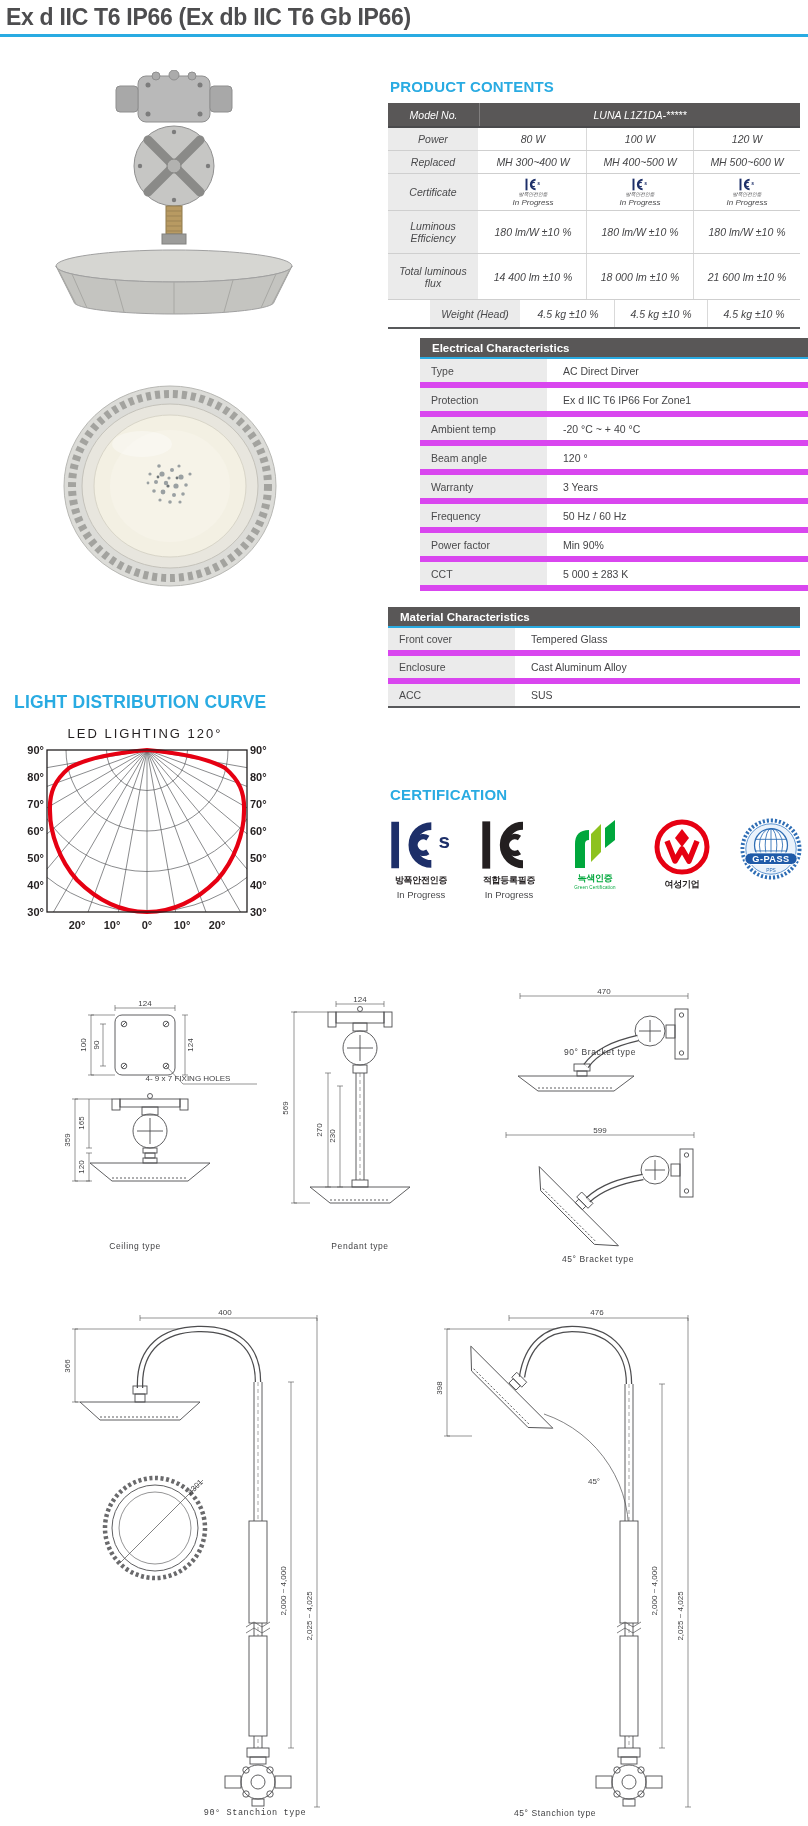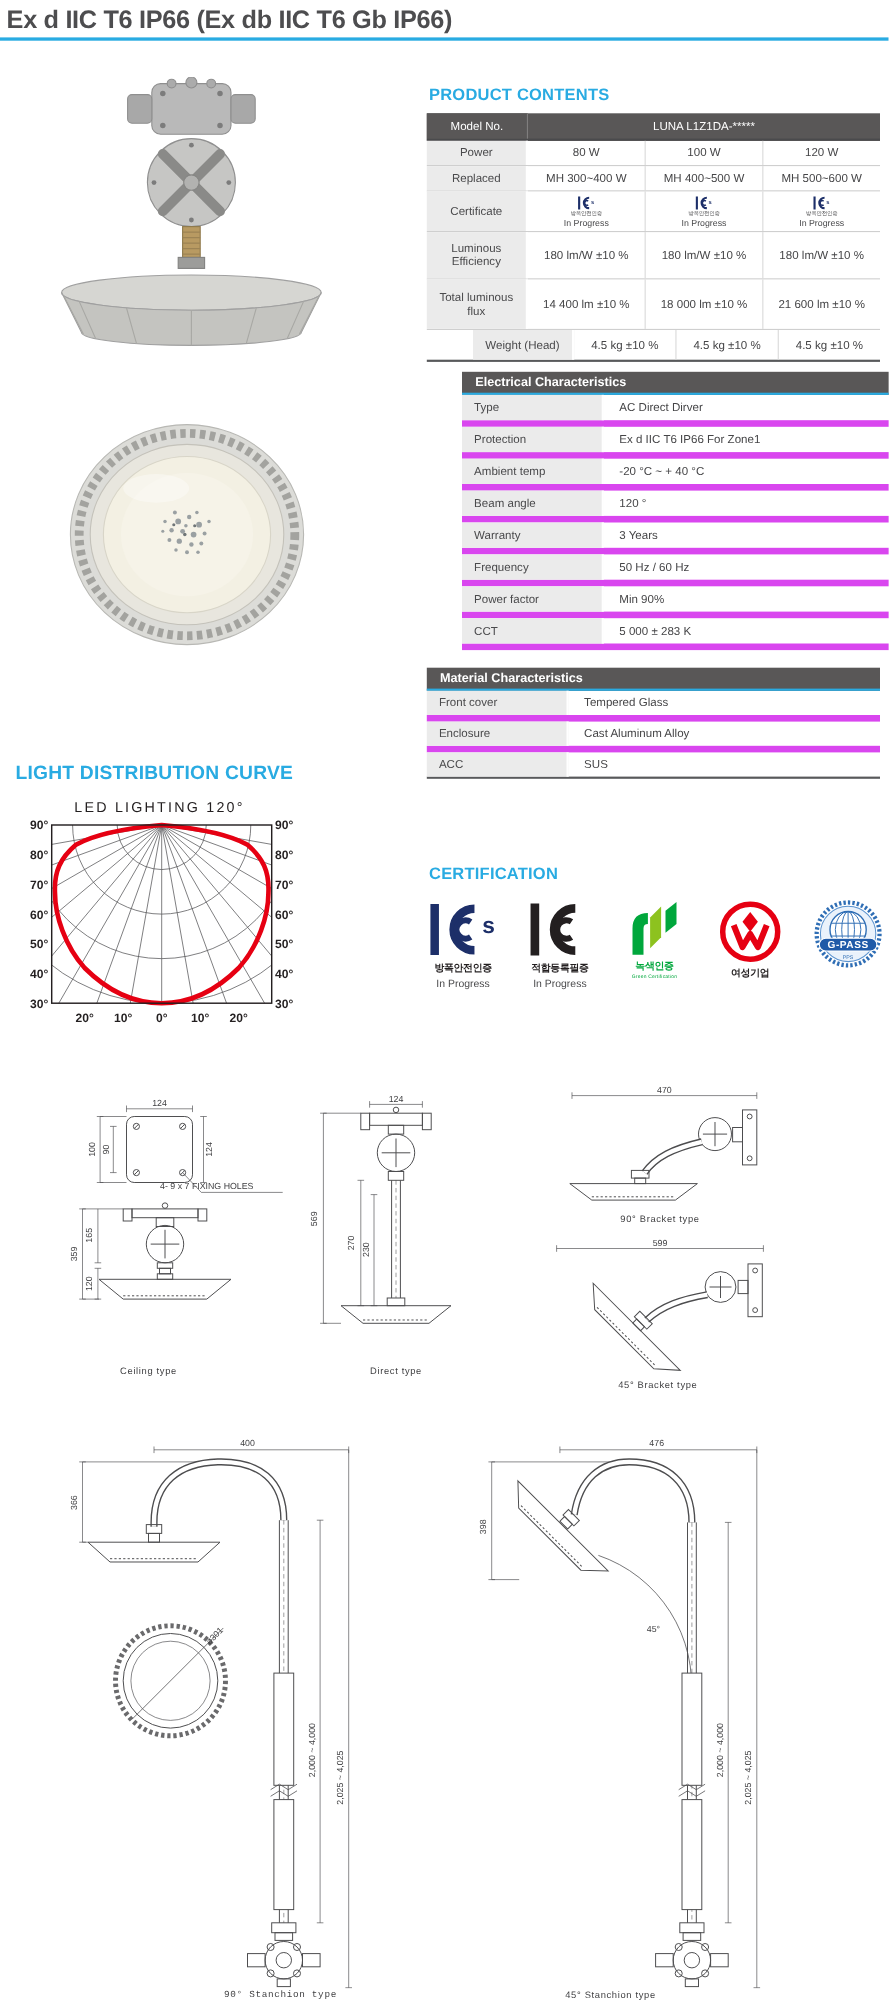--- a/index.html
+++ b/index.html
@@ -112,21 +112,21 @@
     </g>
     <g fill="#6f7577">
       <circle cx="118" cy="104" r="1.6"></circle>
         <circle cx="127" cy="96" r="1.4"></circle>
         <circle cx="108" cy="95" r="1.4"></circle>
     </g>
   </svg>
 
   <div class="abs h-blue" style="left:390px;top:78px;">PRODUCT CONTENTS</div>
 
-  <div class="abs pc-table" style="left:388px;top:103px;width:412px;">
+  <div class="abs pc-table" style="left:388px;top:103px;width:412px;font-style:italic;">
     <div class="pcr pc-head" style="height:23px;">
       <div class="cell-label">Model No.</div>
       <div class="cell-val" style="flex:3;">LUNA L1Z1DA-*****</div>
     </div>
     <div class="pcr" style="height:22px;">
       <div class="cell-label">Power</div>
       <div class="cell-val">80 W</div>
       <div class="cell-val">100 W</div>
       <div class="cell-val">120 W</div>
     </div>
@@ -412,41 +412,41 @@
       <path stroke-dasharray="2 2" d="M58,204 H118"></path>
       <path stroke-width="0.6" d="M22,16 V207 M19,16 H25 M19,207 H25 M22,16 H56 M22,207 H38"></path>
       <path stroke-width="0.6" d="M56,77 V191 M53,77 H59 M53,191 H59"></path>
       <path stroke-width="0.6" d="M68,90 V191 M65,90 H71 M65,191 H71"></path>
     </g>
     <text x="88" y="5.5">124</text>
     <text transform="rotate(-90 16,112)" x="16" y="112">569</text>
     <text transform="rotate(-90 50,134)" x="50" y="134">270</text>
     <text transform="rotate(-90 63,140)" x="63" y="140">230</text>
   </svg>
-  <div class="dcap" style="left:285px;top:1241px;width:150px;">Direct type</div>
+  <div class="dcap" style="left:285px;top:1241px;width:150px;">Pendant type</div>
 
   <svg class="abs drw" style="left:498px;top:984px;" width="205" height="120" viewBox="0 0 205 120">
     <g stroke="#4d4d4f" stroke-width="0.9" fill="none">
       <path stroke-width="0.6" d="M22,12 H190 M22,9 V15 M190,9 V15"></path>
       <rect x="177" y="25" width="13" height="50"></rect>
       <circle cx="183.5" cy="31" r="2.2"></circle>
         <circle cx="183.5" cy="69" r="2.2"></circle>
       <rect x="168" y="41" width="9" height="13"></rect>
       <circle cx="152" cy="47" r="15"></circle>
         <path d="M152,36 V58 M141,47 H163"></path>
       <path stroke-width="6.5" d="M140,54 C114,60 98,68 88,82"></path>
       <path stroke-width="4" stroke="#fff" d="M140,54 C114,60 98,68 88,82"></path>
       <rect x="76" y="80" width="16" height="7"></rect>
         <rect x="79" y="87" width="10" height="5"></rect>
       <path d="M20,92 H136 L116,107 H40 Z"></path>
       <path stroke-dasharray="2 2" d="M40,104 H116"></path>
     </g>
     <text x="106" y="9.5">470</text>
   </svg>
-  <div class="dcap" style="left:520px;top:1103px;width:160px;">90° Bracket type</div>
+  <div class="dcap" style="left:520px;top:1047px;width:160px;">90° Bracket type</div>
 
   <svg class="abs drw" style="left:492px;top:1120px;" width="215" height="132" viewBox="0 0 215 132">
     <g stroke="#4d4d4f" stroke-width="0.9" fill="none">
       <path stroke-width="0.6" d="M14,15 H202 M14,12 V18 M202,12 V18"></path>
       <rect x="188" y="29" width="13" height="48"></rect>
       <circle cx="194.5" cy="35" r="2.2"></circle>
         <circle cx="194.5" cy="71" r="2.2"></circle>
       <rect x="179" y="44" width="9" height="12"></rect>
       <circle cx="163" cy="50" r="14"></circle>
         <path d="M163,40 V60 M153,50 H173"></path>

